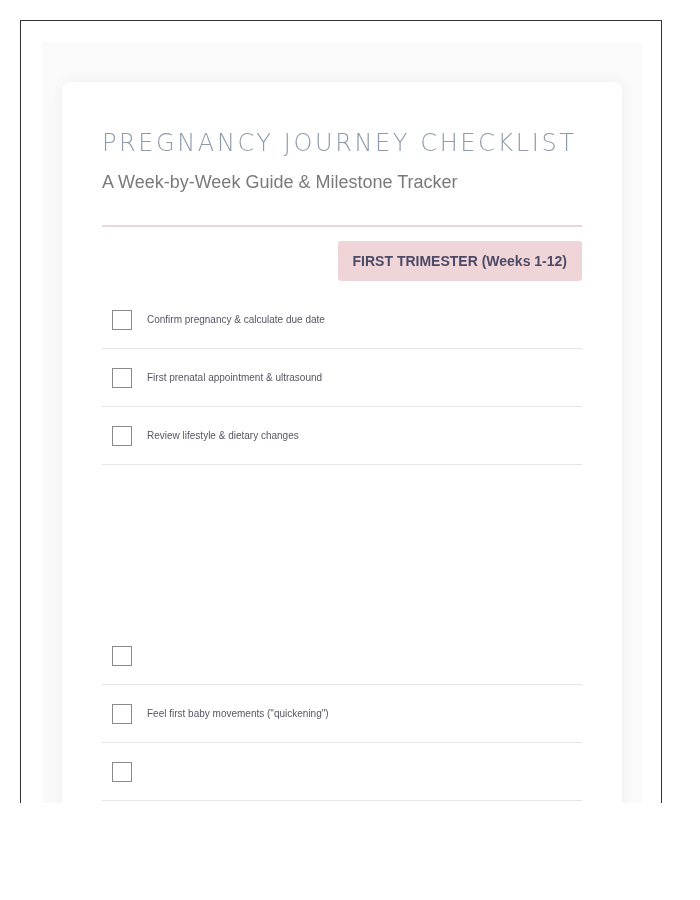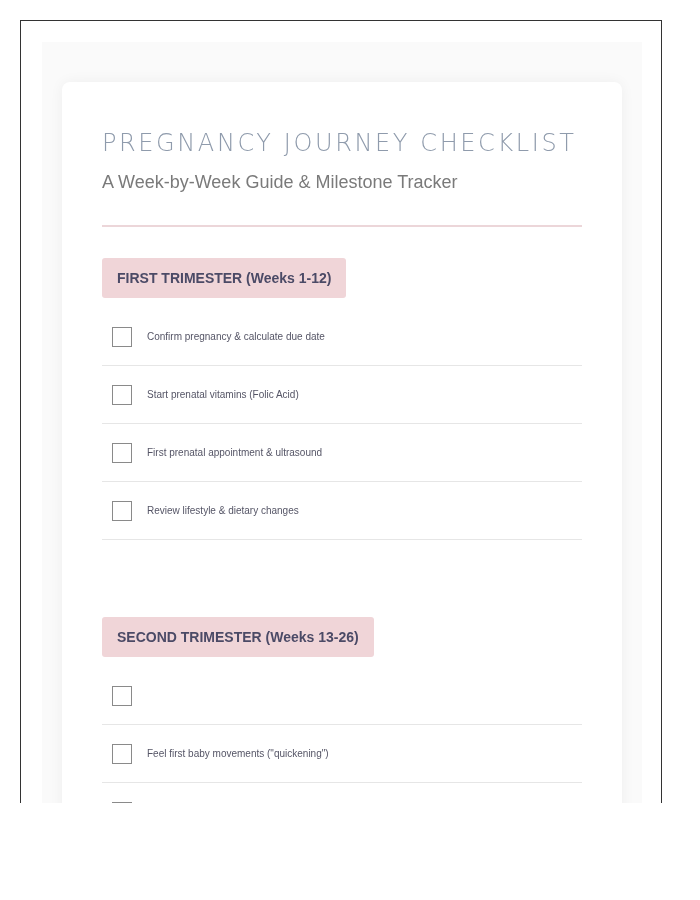--- a/index.html
+++ b/index.html
@@ -120,43 +120,38 @@
 <div class="viewport-frame">
   <div class="page-bg">
     <div class="card">
 
       <div class="header">
         <h1 class="title">PREGNANCY JOURNEY CHECKLIST</h1>
         <div class="subtitle">A Week-by-Week Guide &amp; Milestone Tracker</div>
         <div class="divider"></div>
       </div>
 
-      <div class="section" style="top:176px;">
+      <div class="section" style="top:159px;text-align:right;">
         <div class="section-badge">FIRST TRIMESTER (Weeks 1-12)</div>
         <div style="height:10px;"></div>
         <div class="item">
           <span class="checkbox"></span>
           <span class="item-label">Confirm pregnancy &amp; calculate due date</span>
-        </div>
-        <div class="item">
-          <span class="checkbox"></span>
-          <span class="item-label">Start prenatal vitamins (Folic Acid)</span>
         </div>
         <div class="item">
           <span class="checkbox"></span>
           <span class="item-label">First prenatal appointment &amp; ultrasound</span>
         </div>
         <div class="item">
           <span class="checkbox"></span>
           <span class="item-label">Review lifestyle &amp; dietary changes</span>
         </div>
       </div>
 
       <div class="section" style="top:535px;">
-        <div class="section-badge">SECOND TRIMESTER (Weeks 13-26)</div>
         <div style="height:10px;"></div>
         <div class="item">
           <span class="checkbox"></span>
         </div>
         <div class="item">
           <span class="checkbox"></span>
           <span class="item-label">Feel first baby movements ("quickening")</span>
         </div>
         <div class="item">
           <span class="checkbox"></span>

